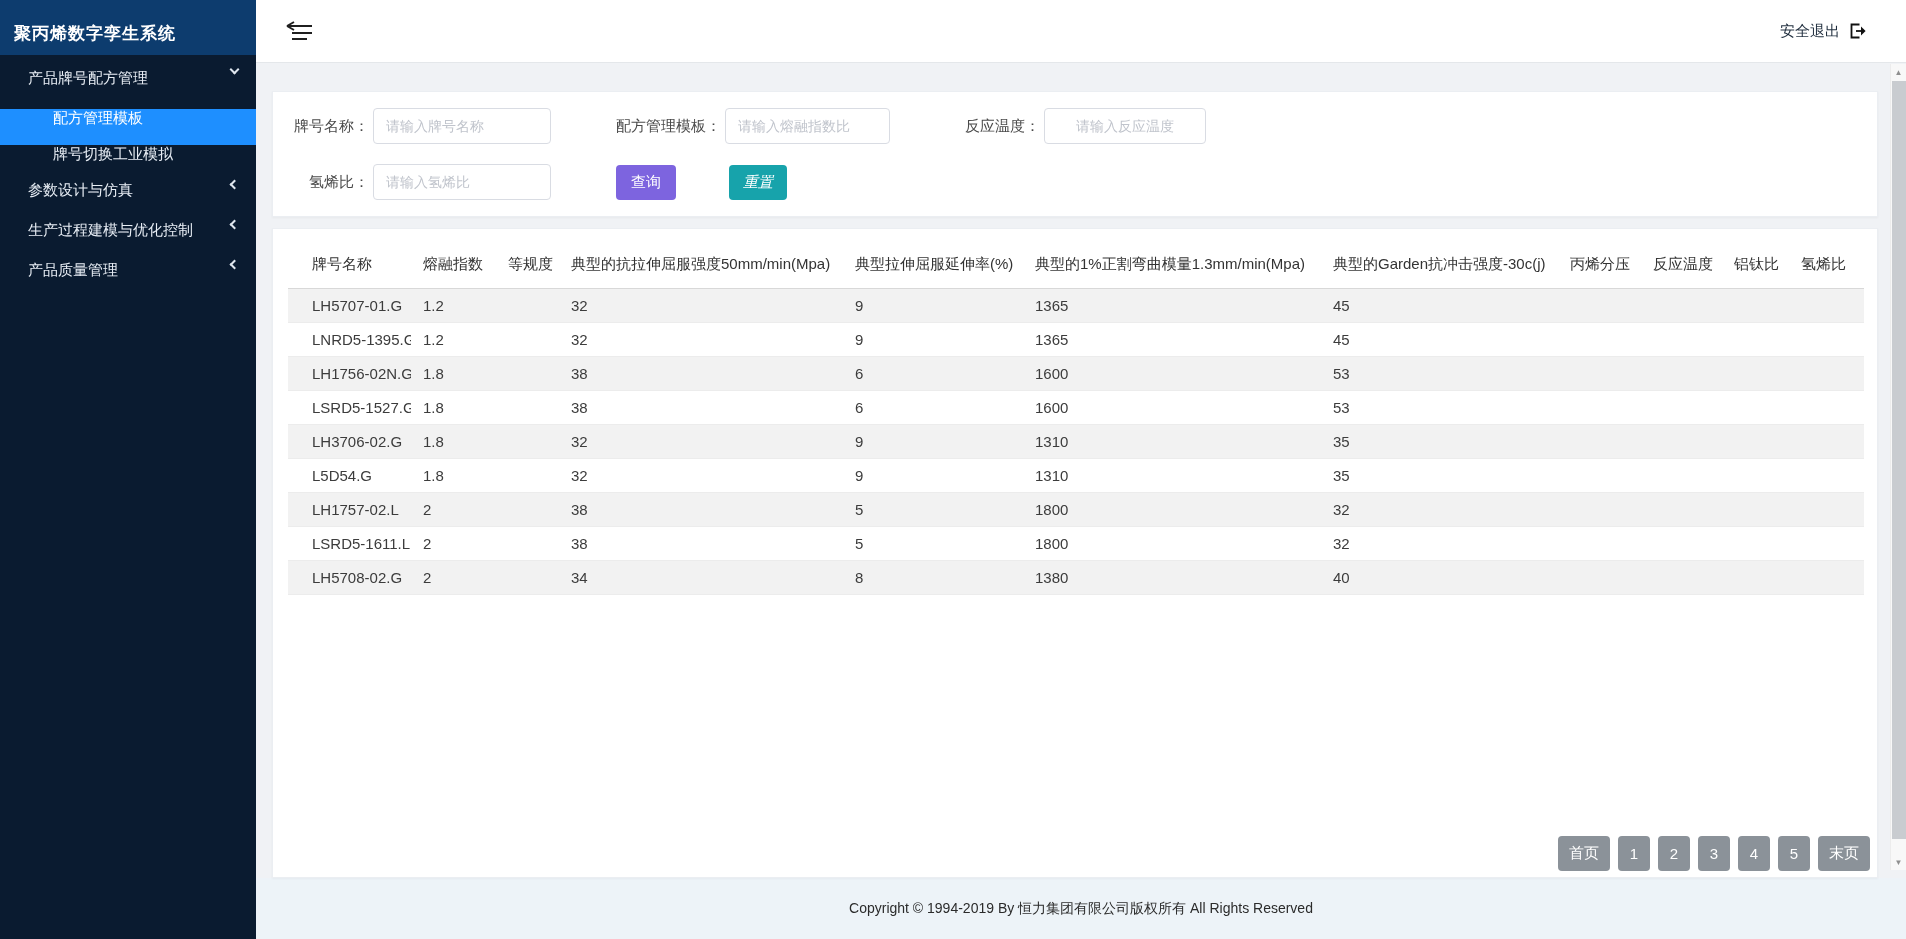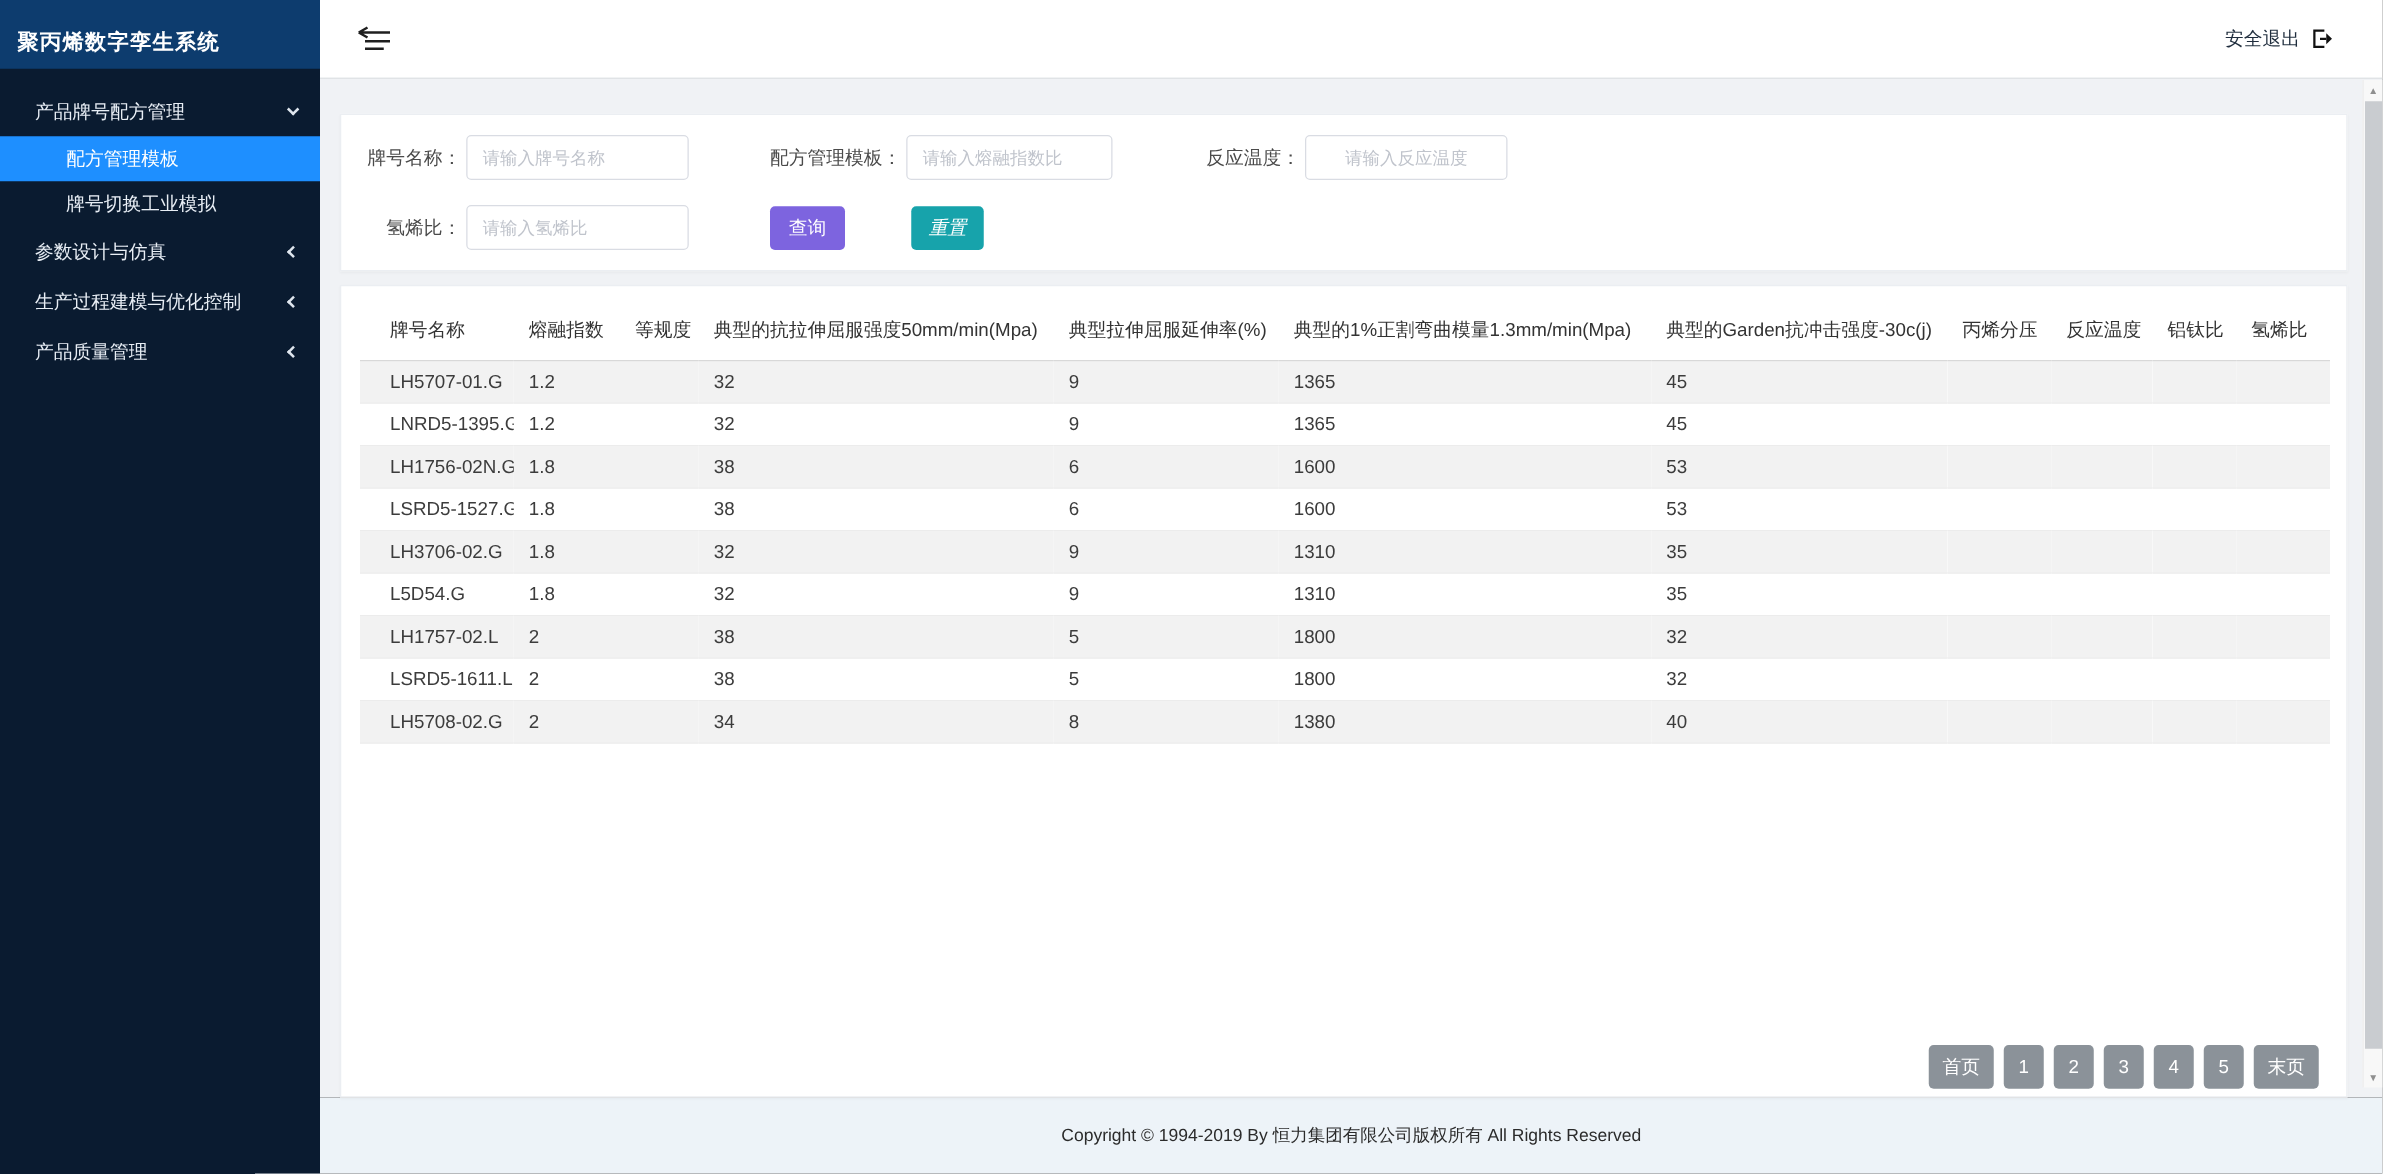--- a/index.html
+++ b/index.html
@@ -5,30 +5,30 @@
   * { margin:0; padding:0; box-sizing:border-box; }
   html,body { width:1906px; height:939px; overflow:hidden;
     font-family:"Liberation Sans","DejaVu Sans",sans-serif; }
   .app { display:flex; width:100%; height:100%; }
 
   
   .sidebar { width:256px; flex-shrink:0; background:var(--sidebar_bg,#0a1b30); color:#e8eef5; }
   .sidebar-header { height:55px; background:var(--sidebar_header_bg,#0d3c6e); color:#fff;
     font-size:17px; font-weight:bold; line-height:67px; padding-left:14px; letter-spacing:1px; }
   .menu { padding-top:14px; }
-  .mi { display:flex; align-items:center; cursor:pointer; font-size:15px; }
+  .mi { display:flex; align-items:flex-start; cursor:pointer; font-size:15px; }
   .mi.top { height:40px; padding:0 18px 0 28px; }
   .mi.sub { height:36px; padding-left:53px; }
   .mi.sub.active { background:var(--active_menu,#1e8fff); color:#fff; }
   .chev { margin-left:auto; width:7px; height:7px; border:solid #dfe6ee; border-width:0 2px 2px 0; }
   .chev.down { transform:rotate(45deg); margin-top:-3px; }
   .chev.left { transform:rotate(135deg); }
 
   
-  .main { flex:1; display:flex; flex-direction:column; position:relative; min-width:0; background:#000000; }
+  .main { flex:1; display:flex; flex-direction:column; position:relative; min-width:0; background:#0369a1;border-radius:11px; }
   .topbar { height:63px; background:#fff; border-bottom:1px solid #e4e7ea; display:flex;
     align-items:center; justify-content:space-between; padding:0 40px 0 28px; }
   .collapse-btn { cursor:pointer; display:inline-flex; }
   .logout { display:flex; align-items:center; gap:8px; font-size:15px; color:#1f2d3d; cursor:pointer; }
 
   .content { flex:1; background:var(--content_bg,#f0f2f5); padding:28px 28px 0 16px;
     display:flex; flex-direction:column; min-height:0; }
   .card { background:#fff; border:1px solid #ebeef2; box-shadow:0 1px 2px rgba(0,0,0,.04); }
 
   
@@ -51,21 +51,21 @@
 
   
   .table-card { margin-top:11px; flex:1; position:relative; padding:12px 15px; min-height:0; }
   table { width:100%; border-collapse:collapse; table-layout:fixed; font-size:15px; color:#3c3c3c; }
   th { text-align:left; font-weight:normal; color:#333; padding:14px 12px;
     border-bottom:1px solid #d8d8d8; white-space:nowrap; overflow:hidden; }
   td { padding:8px 12px; border-bottom:1px solid #ececec; white-space:nowrap; overflow:hidden; }
   th:first-child, td:first-child { padding-left:24px; }
   tbody tr:nth-child(odd) { background:#f2f2f2; }
 
-  .pagination { position:absolute; right:22px; bottom:6px; display:flex; gap:8px;justify-content:center; }
+  .pagination { position:absolute; right:7px; bottom:6px; display:flex; gap:8px;justify-content:center; }
   .page-btn { min-width:32px; height:35px; background:var(--page_btn,#8b9299); color:#fff; border:none;
     border-radius:4px; font-size:15px; display:flex; align-items:center; justify-content:center;
     padding:0 11px; cursor:pointer; }
   .page-btn.num { padding:0; width:32px; }
 
   .footer { height:61px; background:var(--footer_bg,#edf3f8); display:flex; align-items:center;
     justify-content:center; font-size:14px; color:#2b2b2b; flex-shrink:0; }
 
   
   .scrollbar { position:absolute; top:64px; right:0; width:16px; height:806px;

